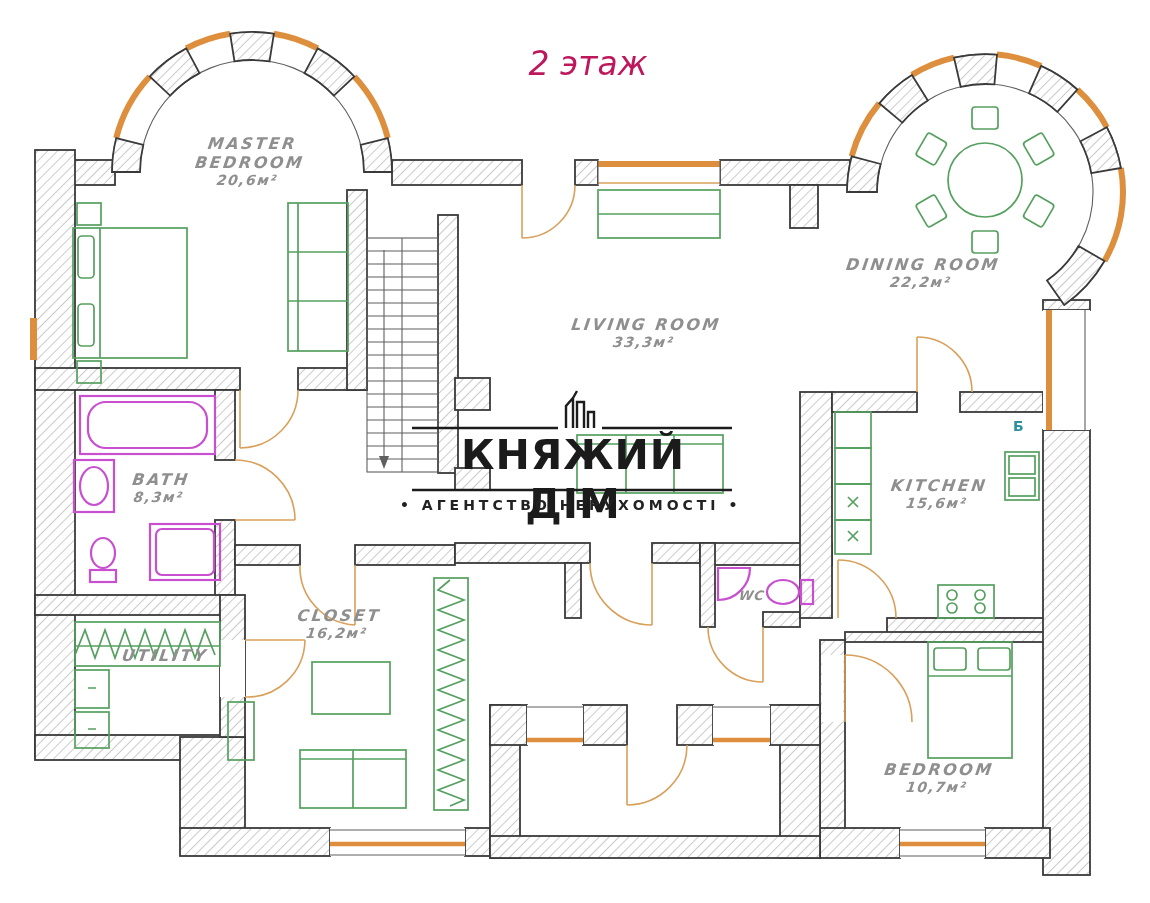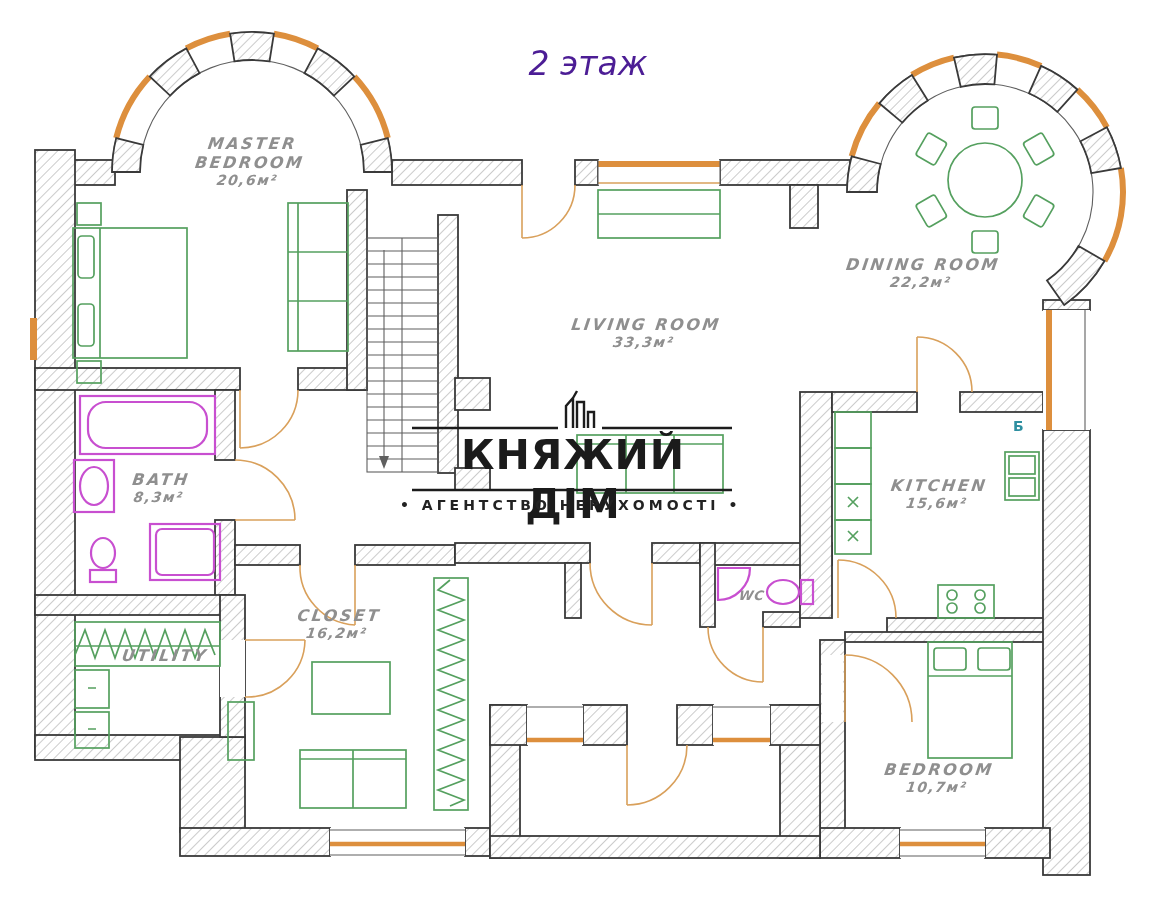--- a/index.html
+++ b/index.html
@@ -15,21 +15,21 @@
   .orw{fill:none;stroke:#dd8f3d;stroke-width:6;}
   .orl{fill:none;stroke:#dd8f3d;stroke-width:4.5;}
   .tan{fill:none;stroke:#d9a05b;stroke-width:1.6;}
   .wm{stroke:#1c1c1c;stroke-width:2.4;fill:none;}
   .rl{position:absolute;transform:translateX(-50%) skewX(-8deg);
       font-style:italic;font-weight:bold;font-size:16px;line-height:1.2;
       color:#8f8f8f;letter-spacing:2.5px;text-align:center;white-space:nowrap;}
   .rl .ar{font-size:14px;letter-spacing:1.5px;}
   .rl.small{font-size:13px;letter-spacing:1px;}
   #title{position:absolute;left:588px;top:44px;transform:translateX(-50%);
-      font-style:italic;font-size:33px;color:#4c1d95;}
+      font-style:italic;font-size:33px;color:#be185d;}
   #wm-brand{position:absolute;left:412px;top:431px;width:322px;text-align:center;
       font-weight:bold;font-size:41px;color:#1b1b1b;letter-spacing:1px;line-height:1.2;}
   #wm-tagline{position:absolute;left:400px;top:497px;width:345px;text-align:left;
       font-weight:bold;font-size:14px;color:#222222;letter-spacing:4px;white-space:nowrap;}
   #boiler{position:absolute;left:1013px;top:418px;font-size:14px;font-weight:bold;color:#2e8fa0;}
 </style>
 </head>
 <body>
 
 <div id="plan">

